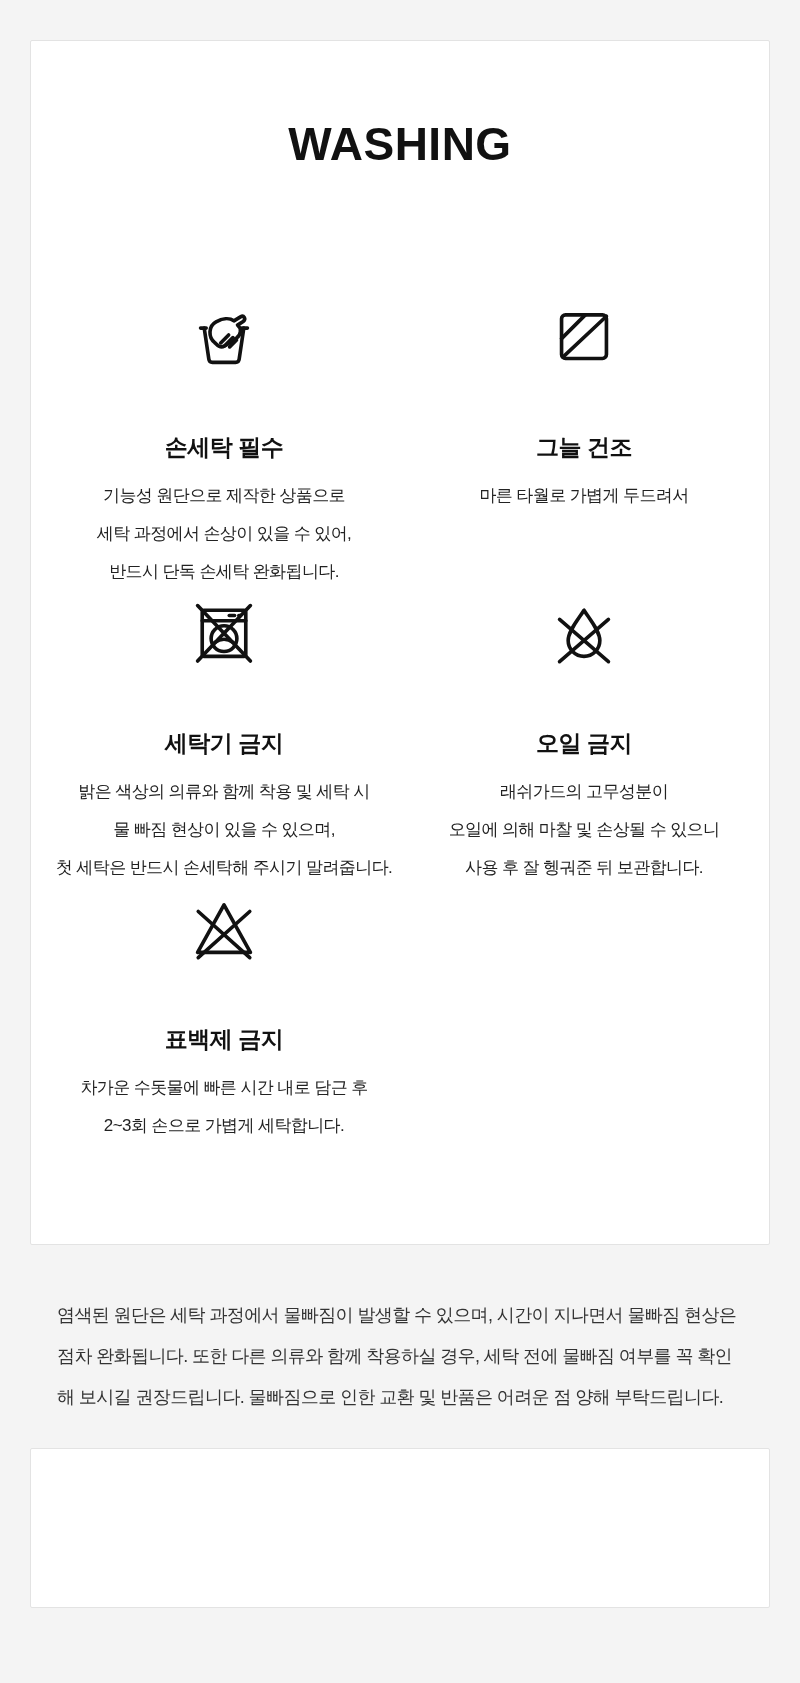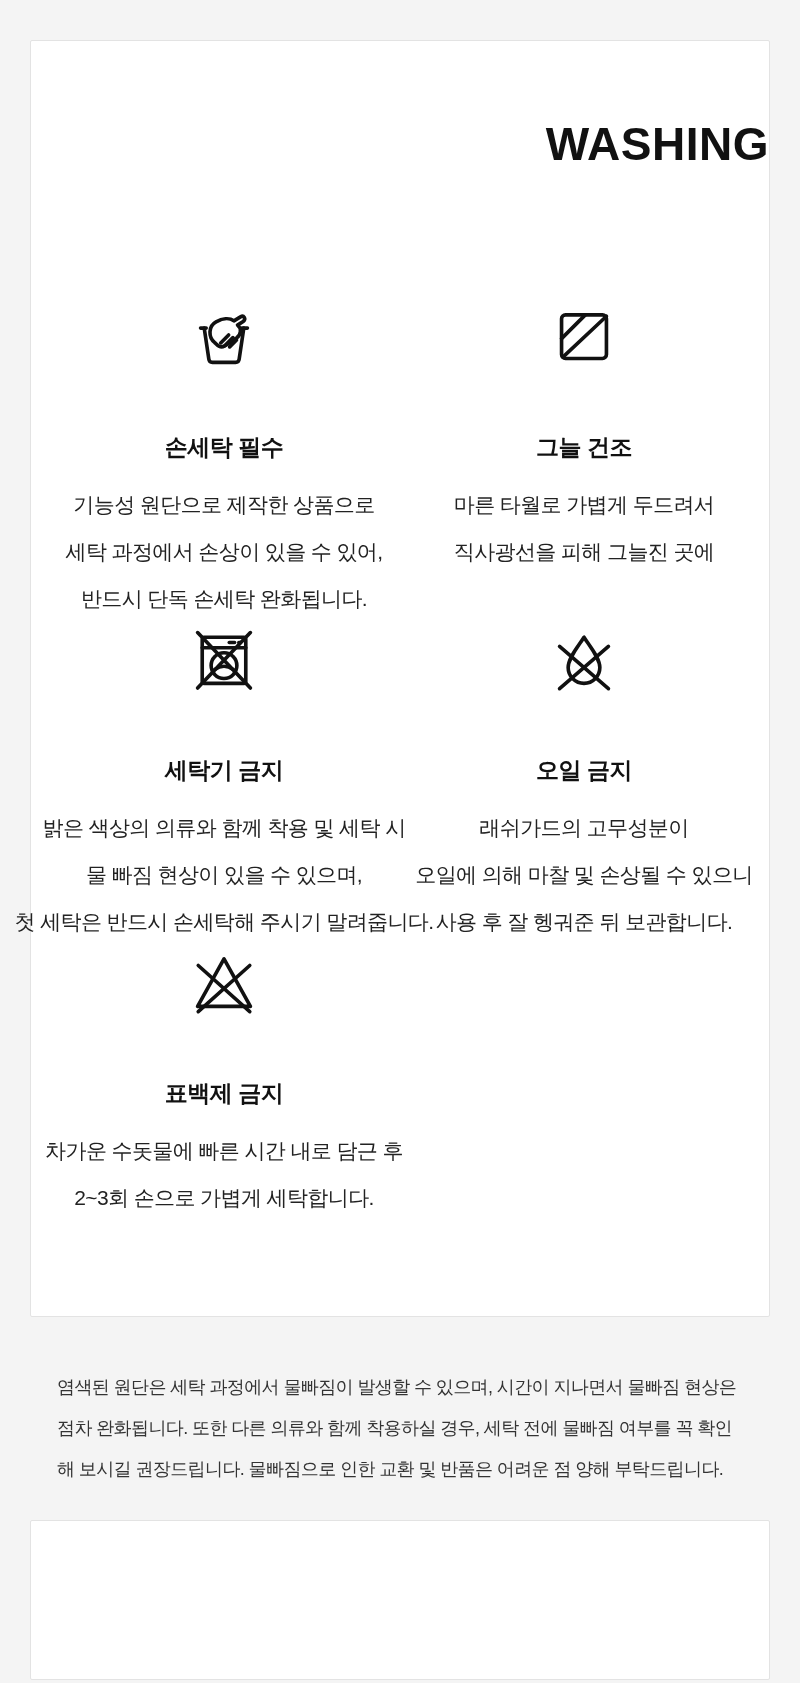--- a/index.html
+++ b/index.html
@@ -13,21 +13,21 @@
   }
   .card {
     margin:40px 30px 0;
     background:#ffffff;
     border:1px solid #e3e3e3;
     border-radius:2px;
   }
   .washing-card { padding-bottom:99px; }
   .page-title {
     margin-top:78px;
-    text-align:right;
+    text-align:center;
     font-size:46px;
     line-height:50px;
     font-weight:800;
     color:#111;
     letter-spacing:0.5px;
   }
   .care-grid {
     width:704px;
     margin:134px auto 0;
     display:grid;
@@ -53,26 +53,25 @@
     margin-top:64px;
     font-size:23px;
     line-height:28px;
     font-weight:700;
     color:#111;
     letter-spacing:-0.5px;
     white-space:nowrap;
   }
   .care-lines { margin-top:16px; text-align:center; }
   .care-line {
-    font-size:21px;
+    font-size:17px;
     line-height:38px;
     color:#222;
     letter-spacing:-0.6px;
     white-space:nowrap;
-    margin-top:9px;
   }
   .notice {
     margin:50px 55px 0 57px;
   }
   .notice-line {
     font-size:18px;
     line-height:41px;
     color:#333;
     letter-spacing:-0.6px;
     white-space:nowrap;
@@ -114,21 +113,20 @@
       <div class="care-icon-wrap">
         <svg class="care-icon" viewBox="0 0 100 100">
           <rect x="16" y="18" width="68" height="66" rx="6"></rect>
           <path d="M16 54 L52 18"></path>
           <path d="M18 82 L84 20"></path>
         </svg>
       </div>
       <div class="care-title">그늘 건조</div>
       <div class="care-lines">
         <div class="care-line">마른 타월로 가볍게 두드려서</div>
-        <div class="care-line">직사광선을 피해 그늘진 곳에</div>
       </div>
     </div>
 
     <div class="care-item">
       <div class="care-icon-wrap">
         <svg class="care-icon" viewBox="0 0 100 100">
           <rect x="17" y="17" width="66" height="70" rx="3"></rect>
           <path d="M17 33 L83 33"></path>
           <path d="M58 25 L66 25"></path>
           <path d="M72.5 25 L74.5 25"></path>

